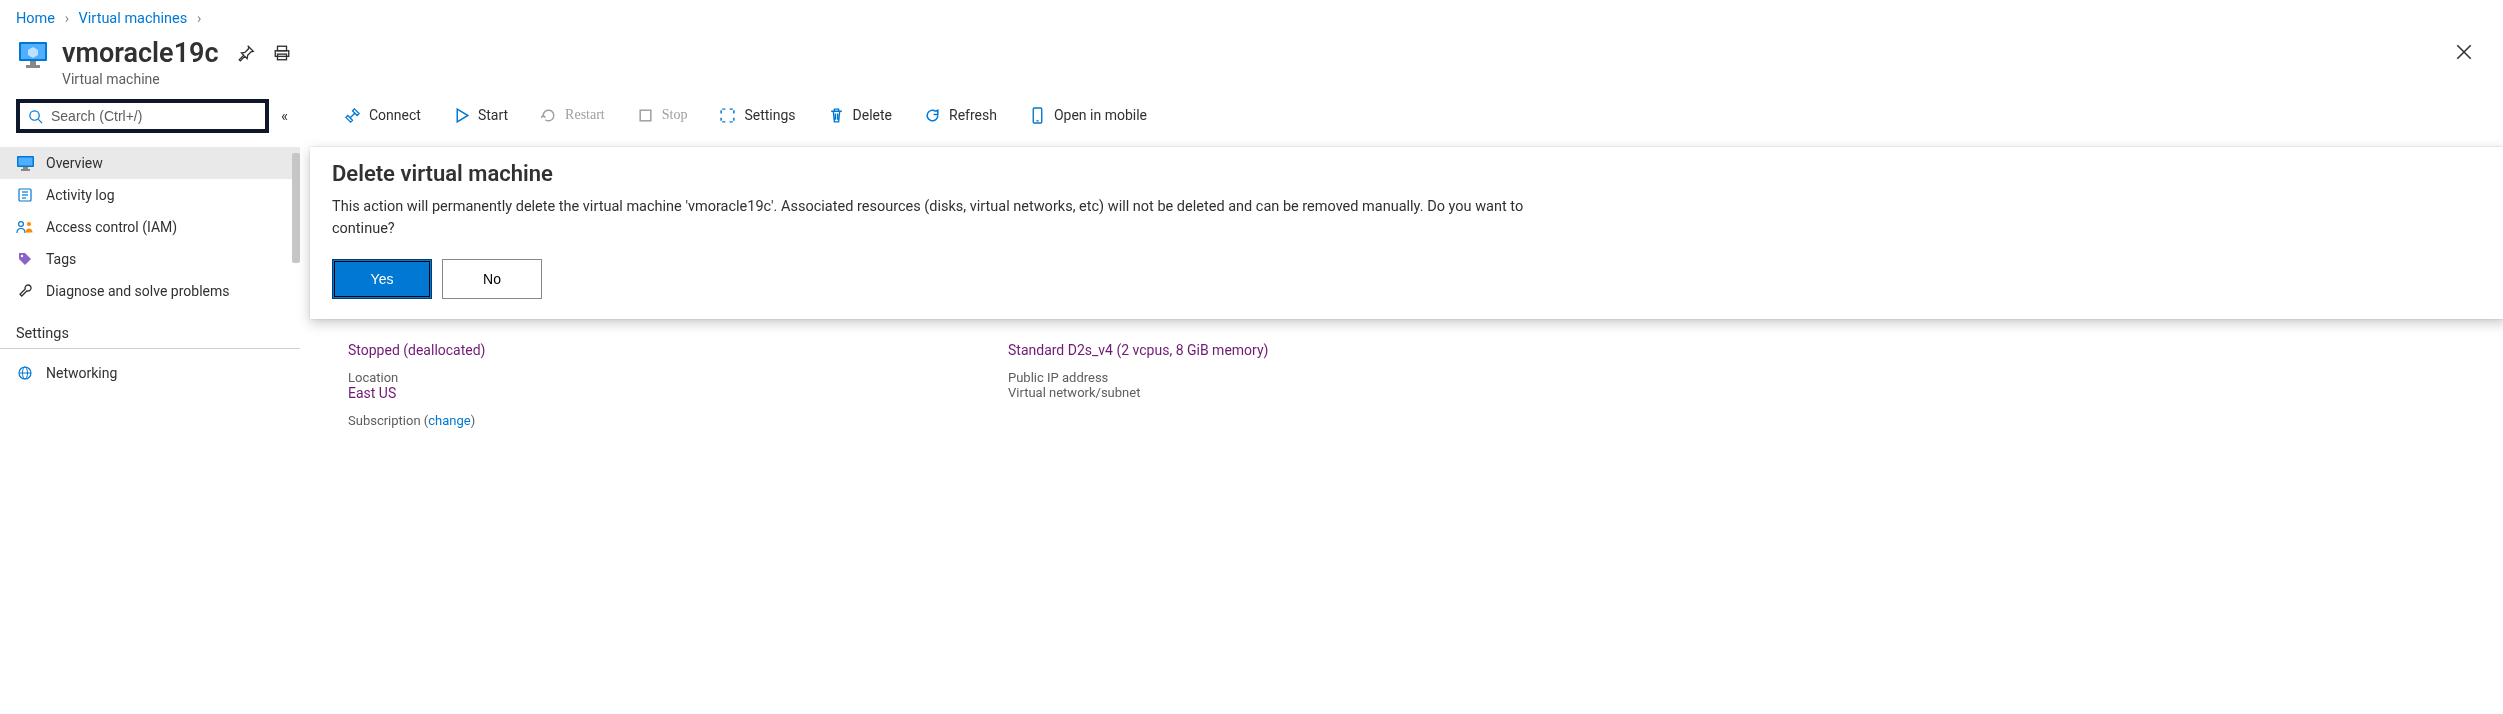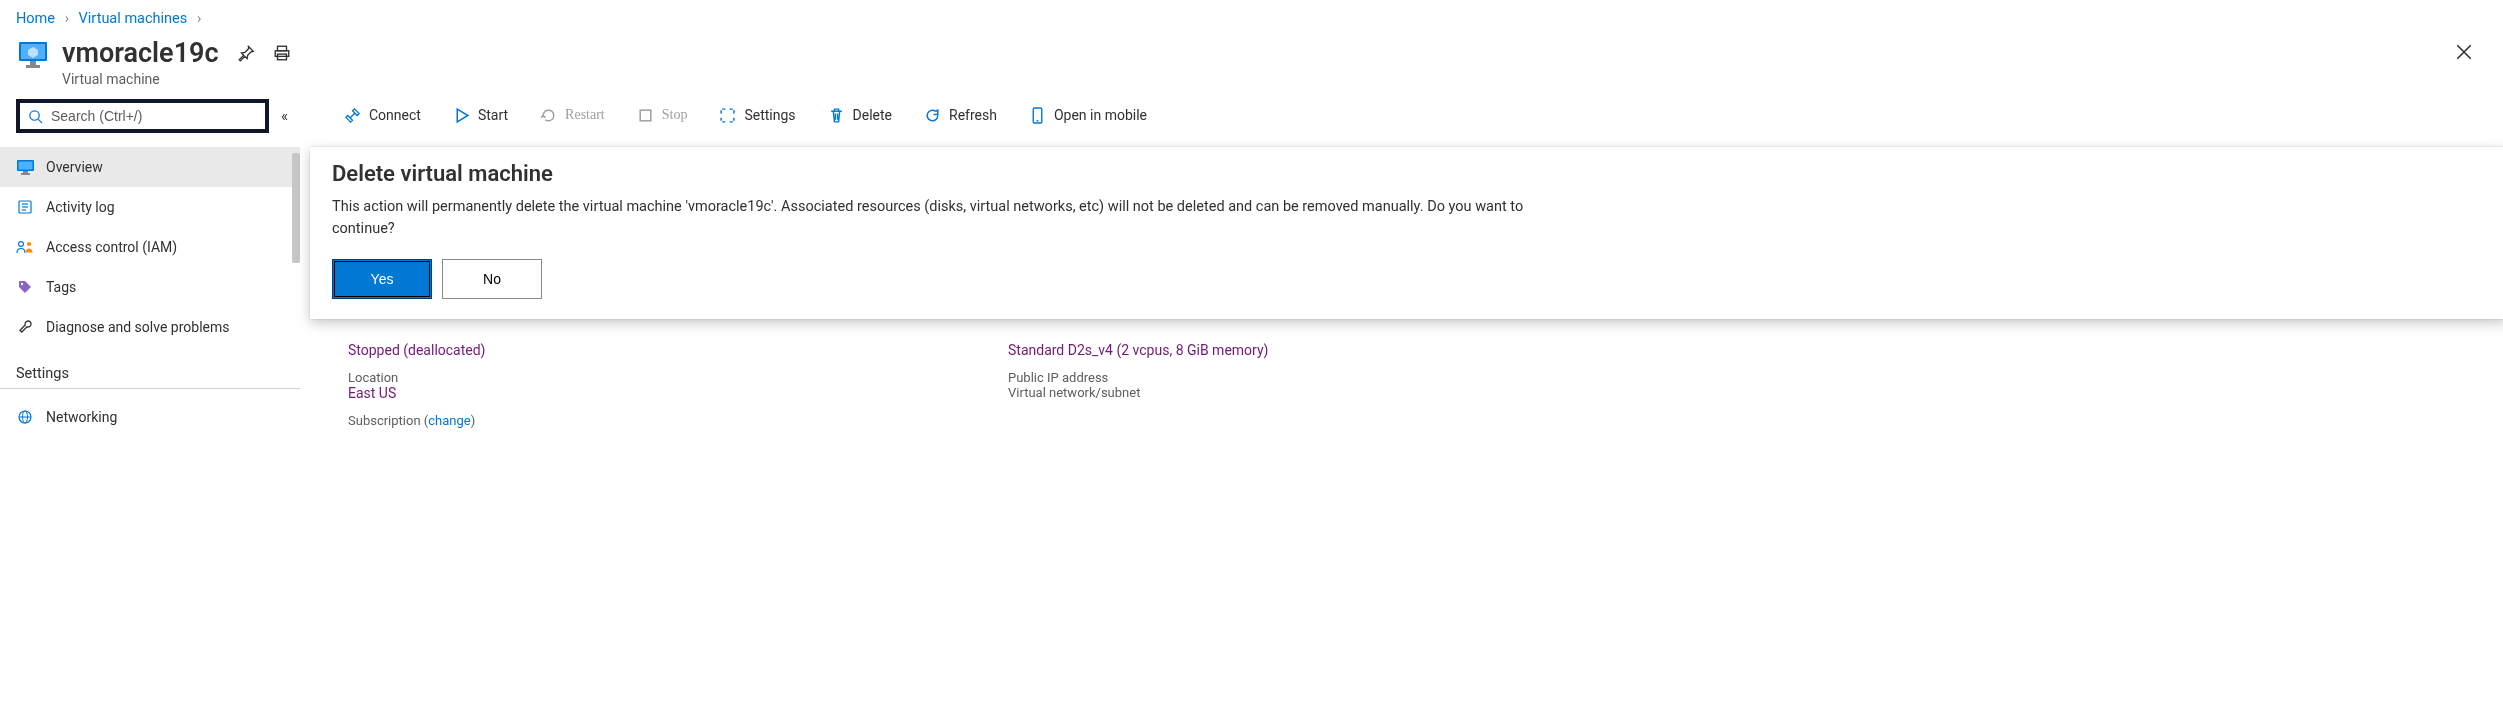--- a/index.html
+++ b/index.html
@@ -33,21 +33,21 @@
       position:relative; flex:1; border:4px solid #0f172a; height:34px; display:flex; align-items:center;
     }
     .search-input-wrap svg { margin-left:8px; }
     .search-input {
       border:none; outline:none; height:100%; flex:1; padding:0 8px; font-size:14px; color:#323130;
     }
     .search-input::placeholder { color:#605e5c; }
     .collapse-btn { color:#323130; font-size:15px; cursor:pointer; }
     .nav-list { list-style:none; margin-top:8px; }
     .nav-item {
-      display:flex; align-items:center; height:40px; padding:0 16px; font-size:14px; color:#323130; cursor:pointer; gap:12px;
+      display:flex; align-items:center; height:32px; padding:0 16px; font-size:14px; color:#323130; cursor:pointer; gap:12px;
     }
     .nav-item.active { background:#e9e9e9; }
     .nav-icon { width:18px; height:18px; display:flex; align-items:center; justify-content:center; }
     .nav-section-title { padding:18px 16px 6px 16px; font-size:14.5px; color:#323130; font-weight:400; border-bottom:1px solid #d2d0ce; margin-bottom:4px;}
     .scroll-thumb { position:absolute; right:0; top:58px; width:8px; height:110px; background:#c8c6c4; border-radius:2px; }
     
     .main { flex:1; position:relative; padding-left:16px; }
     .toolbar {
       display:flex; align-items:center; gap:32px; height:52px; padding:0 6px 12px 28px;
     }

